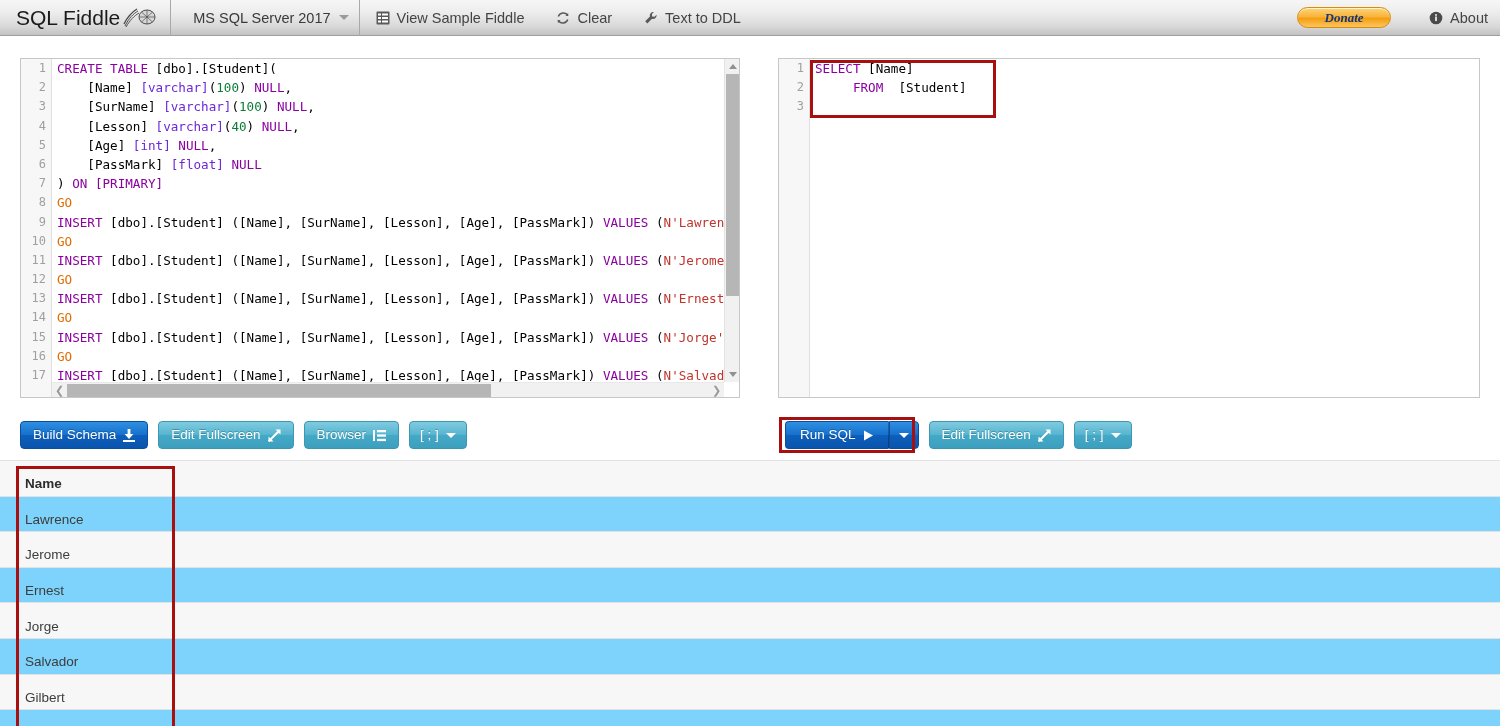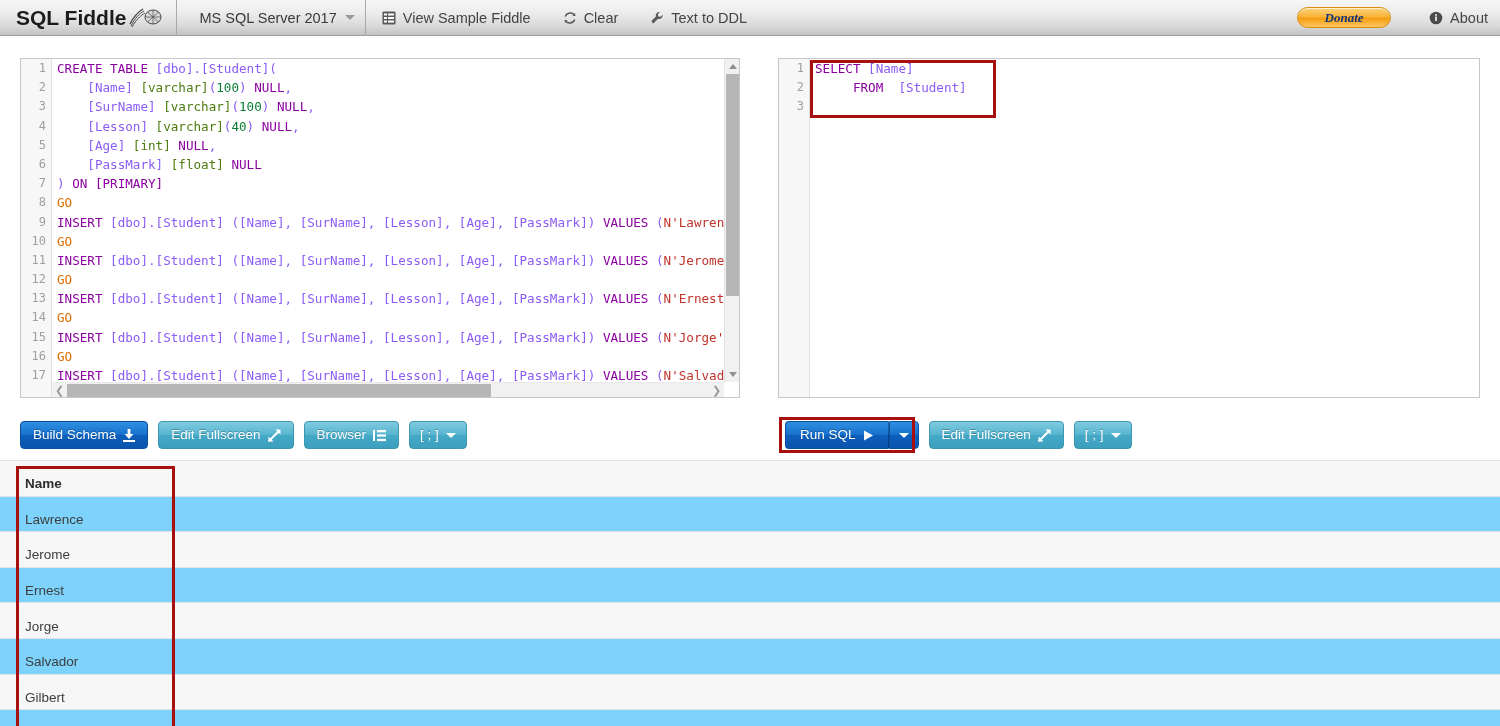--- a/index.html
+++ b/index.html
@@ -21,21 +21,21 @@
   }
   #brand {
     display: flex; align-items: center;
     padding: 0 14px 0 16px;
     height: 36px;
   }
   #brand .brand-text {
     font-size: 21px;
     color: #1b1b1b;
     letter-spacing: 0px;
-    font-weight: 700;
+    font-weight: 400;
     line-height: 1;
   }
   .fiddle-glyph {
     margin-left: 2px;
     display: inline-block;
     width: 34px; height: 24px;
     position: relative;
   }
   .hdr-divider {
     width: 1px; height: 36px;
@@ -111,25 +111,25 @@
   }
   .code-lines {
     position: absolute; top: 0; left: 36px; right: 0; bottom: 0;
     font-family: "DejaVu Sans Mono", monospace;
     font-size: 12.6px;
     white-space: pre;
     color: #333333;
   }
   .code-lines .cl { height: 19.2px; line-height: 19.2px; }
   .k  { color: #8b00a0; }   
-  .t  { color: #4d7c0f; }   
+  .t  { color: #6d28d9; }   
   .n  { color: #0a7d35; }   
   .go { color: #e06c00; }   
   .s  { color: #c0342b; }   
-  .pl { color: #8b5cf6; }
+  .pl { color: #000000; }
 
   
   .hl-box {
     position: absolute;
     border: 3px solid #a80f0f;
     pointer-events: none;
     z-index: 40;
   }
 
   

